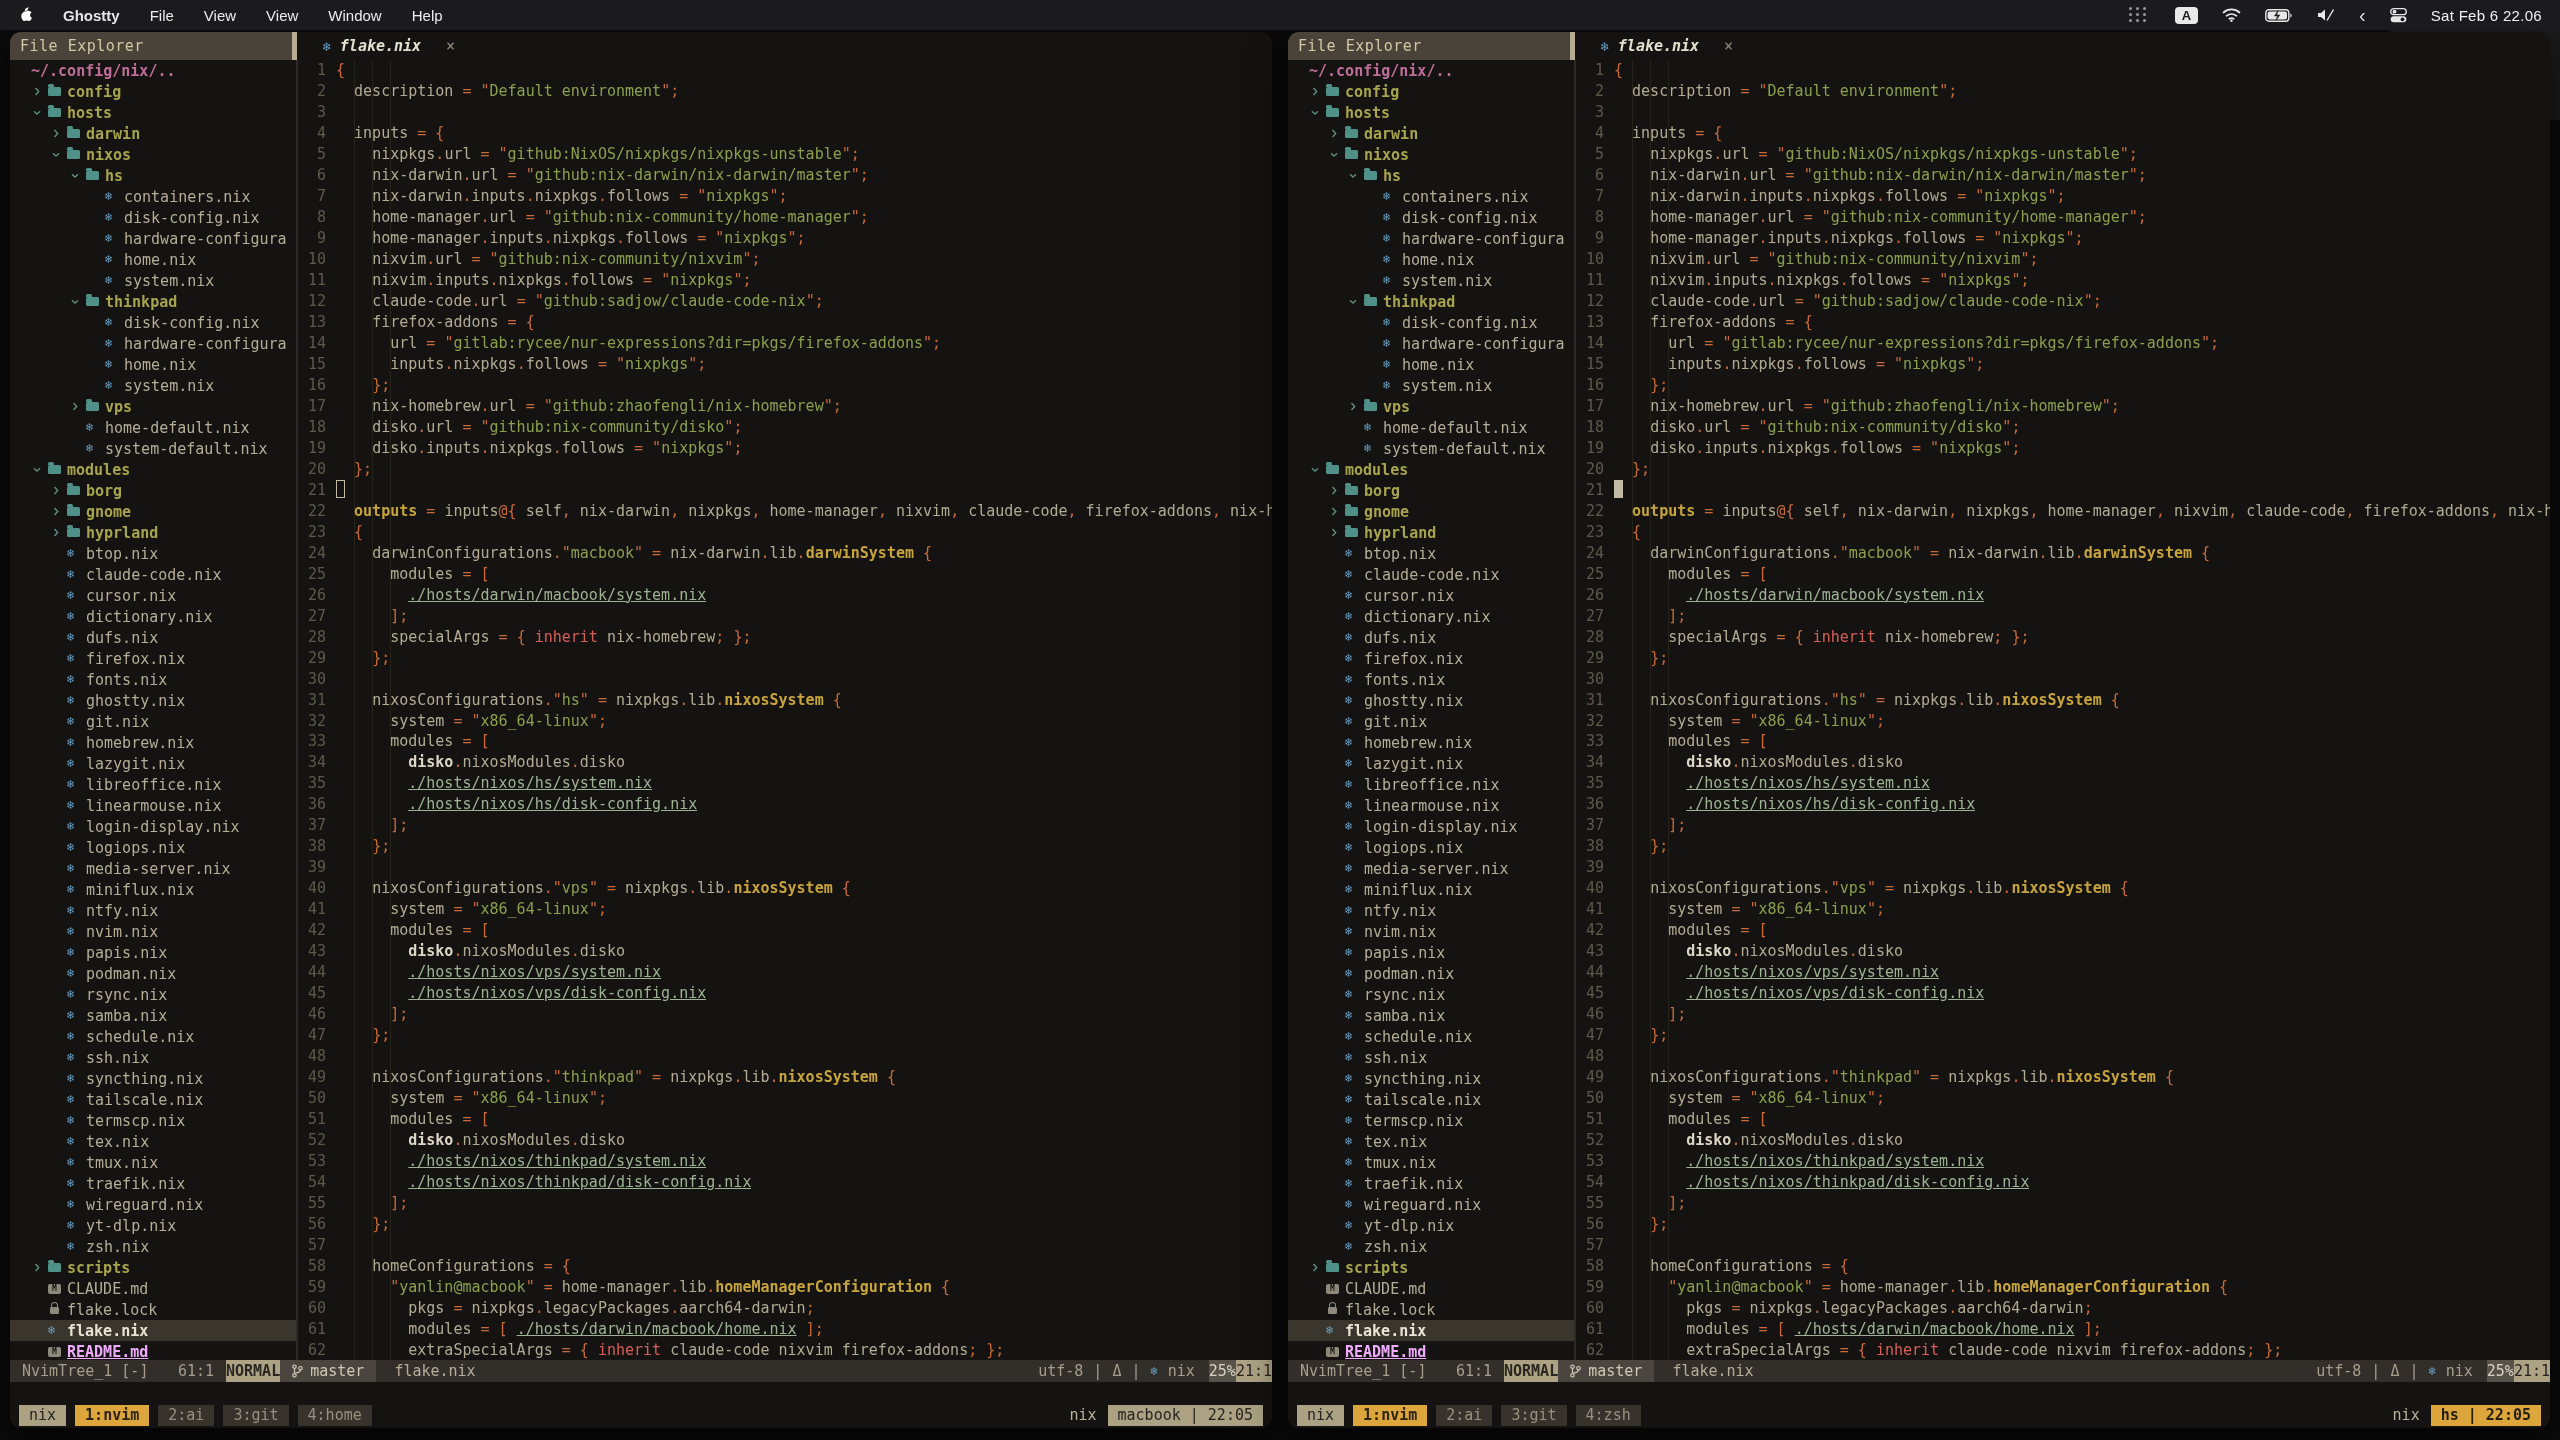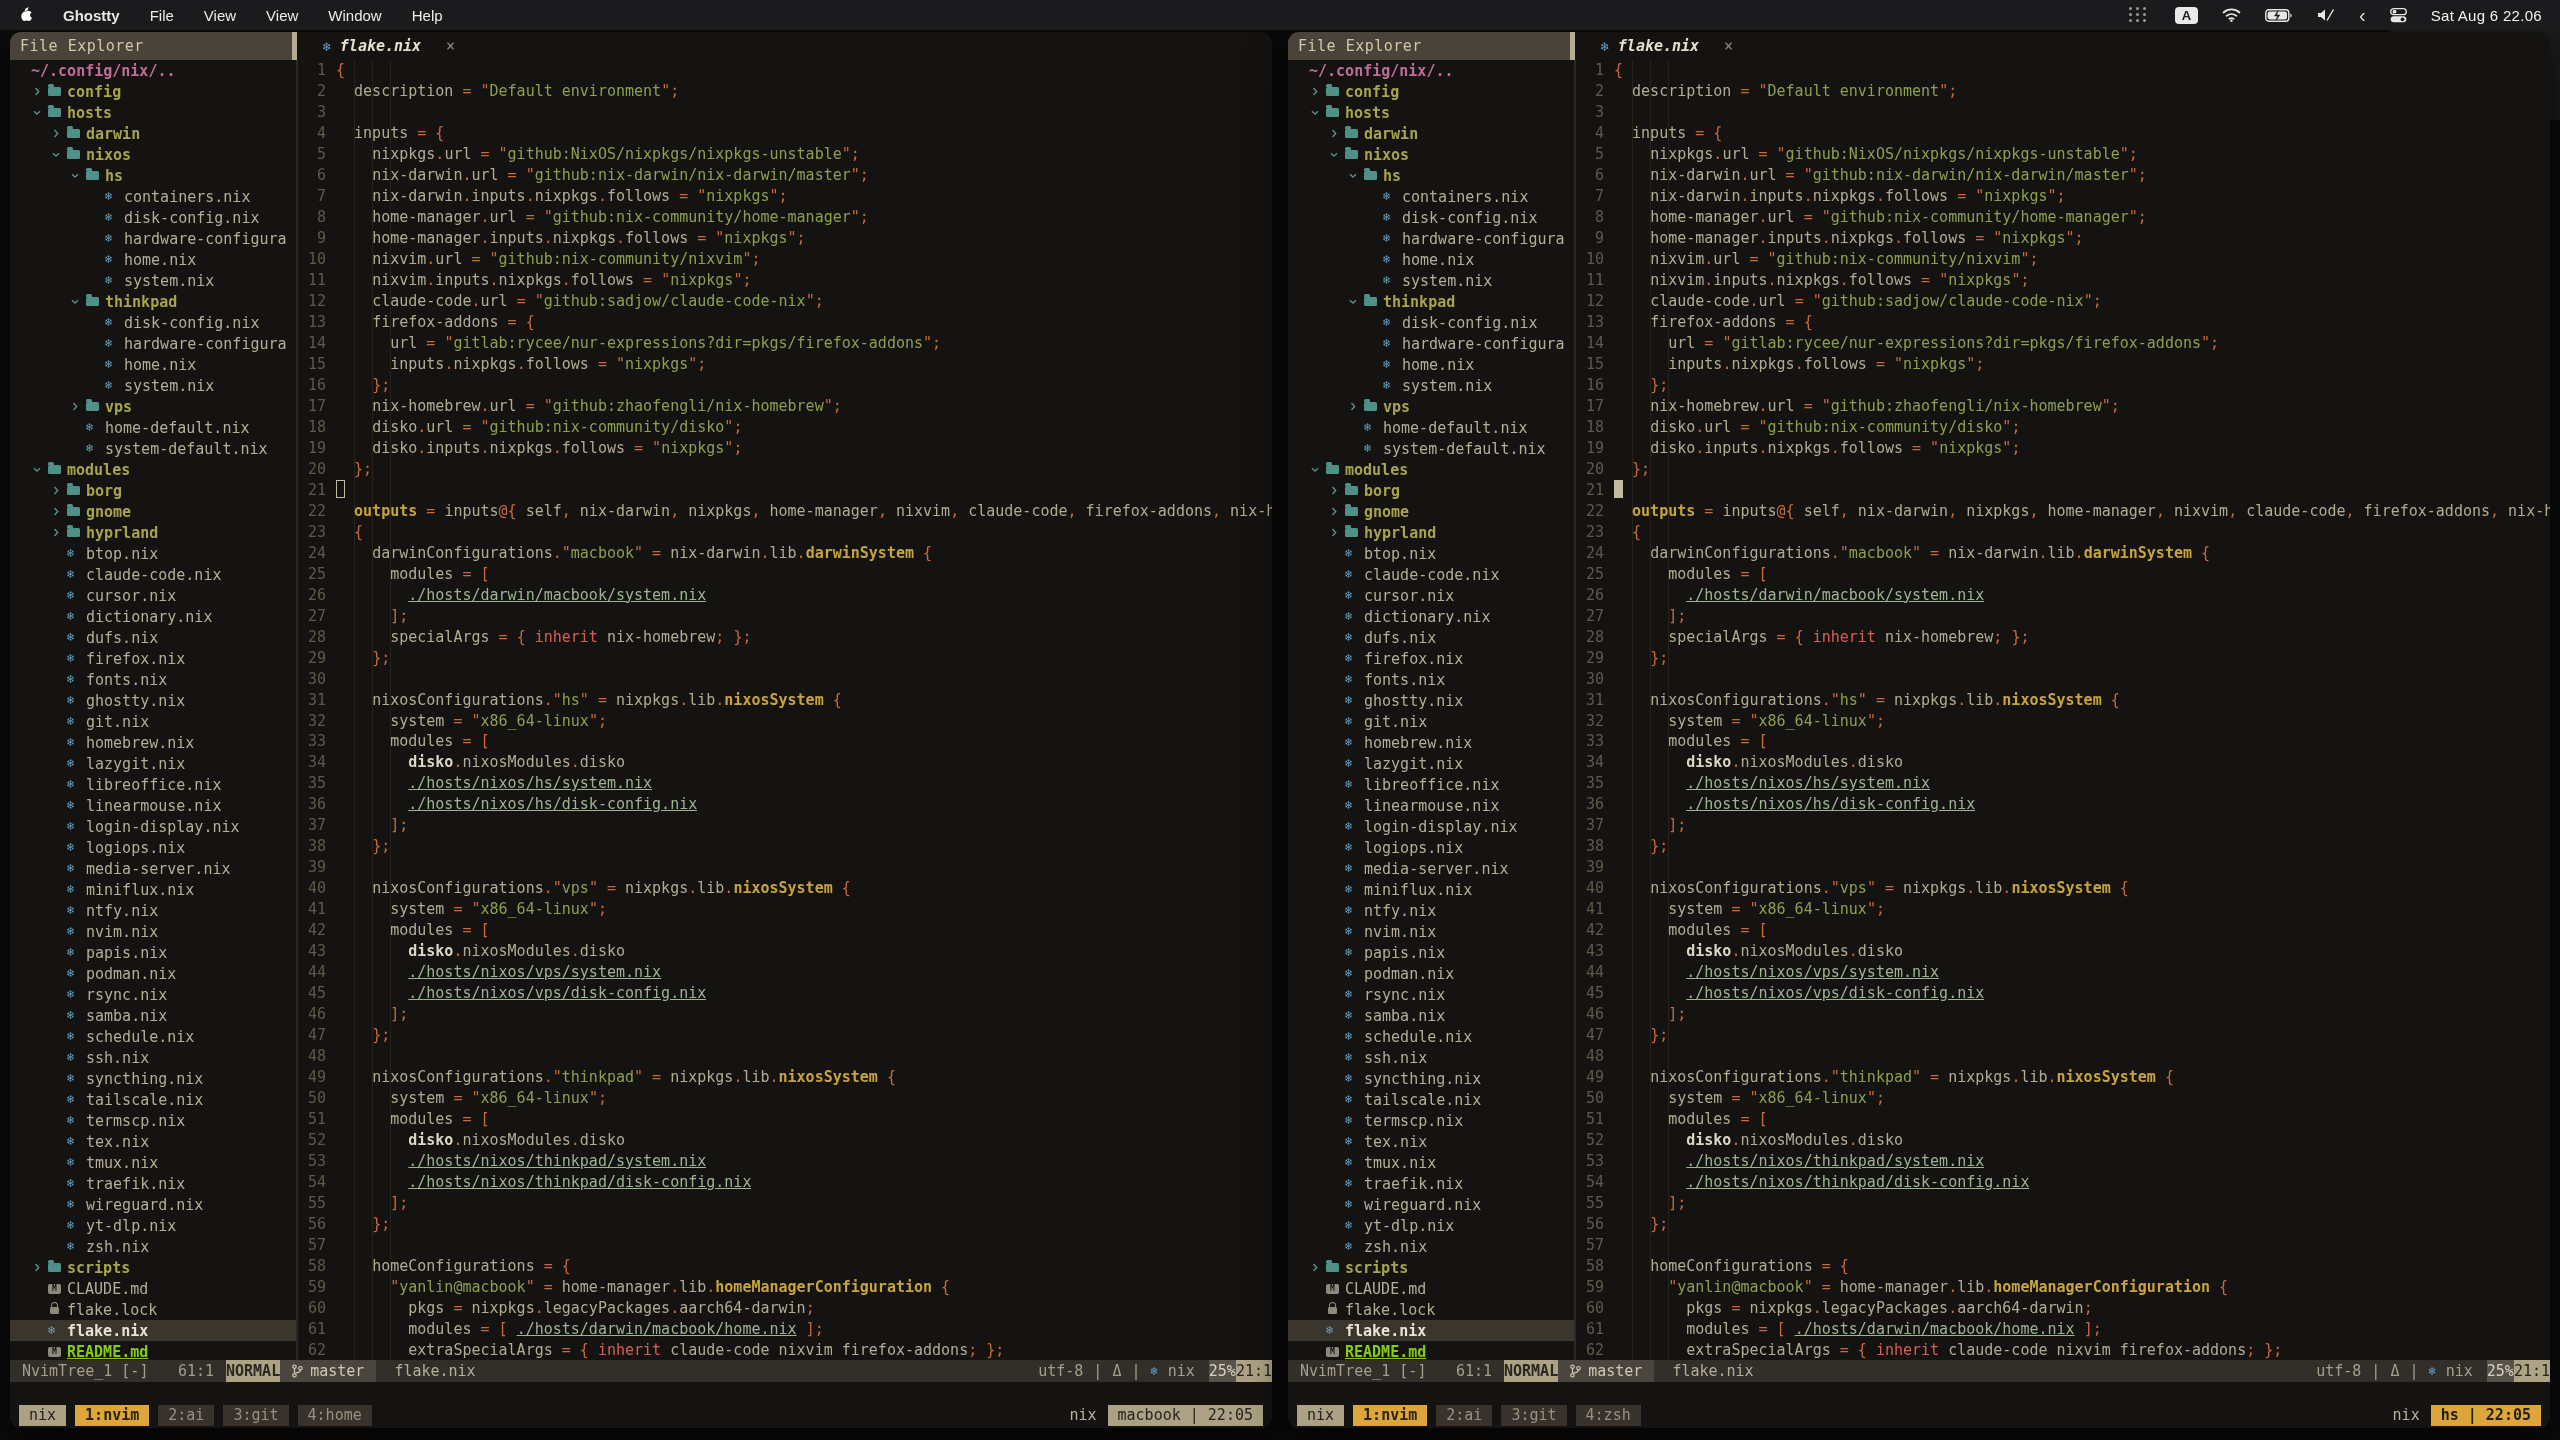--- a/index.html
+++ b/index.html
@@ -53,21 +53,21 @@
   .micon{width:13px;height:10px;background:#8f897c;border-radius:2px;color:#17150f;
     font:bold 8px/10px "DejaVu Sans Mono",monospace;text-align:center;margin-right:6px;flex:none}
   .licon{width:9px;height:7px;background:#8f897c;border-radius:1.5px;position:relative;
     margin:2px 8px 0 2px;flex:none}
   .licon::before{content:"";position:absolute;top:-5px;left:1px;width:5px;height:5px;
     border:1.5px solid #8f897c;border-bottom:none;border-radius:4px 4px 0 0}
   .tlabel{color:#b4ad97}
   .tlabel.dir{color:#a6a44e;font-weight:bold}
   .tlabel.rootpath{color:#bf6e99;font-weight:bold}
   .trow.active .tlabel{color:#e8e3d3;font-weight:bold}
-  .tlabel.gitmod{color:#84cc16;font-weight:bold;text-decoration:underline}
+  .tlabel.gitmod{color:#f0abfc;font-weight:bold;text-decoration:underline}
 
   .sep-v{width:2px;background:#2c2a25;flex:none}
   .code{flex:1;overflow:hidden;position:relative;
     background-image:linear-gradient(#262319,#262319),linear-gradient(#262319,#262319),linear-gradient(#262319,#262319);
     background-size:1px 100%,1px 100%,1px 100%;background-repeat:no-repeat;
     background-position:56px 0,74px 0,92px 0}
   .code-line{height:20.97px;display:flex;align-items:center;white-space:pre;padding-left:4px}
   .gutter{width:24px;text-align:right;color:#5f594c;margin-right:10px;flex:none}
   .ltext{white-space:pre;overflow:hidden}
   .tk-d{color:#b2ab94}.tk-p{color:#c96a3b}.tk-s{color:#8aa04f}.tk-q{color:#c96a3b}
@@ -159,21 +159,21 @@
     </span>
     <span class="chev">‹</span>
     <span>
       <svg width="17" height="15" viewBox="0 0 17 15">
         <rect x="0.7" y="0.7" width="15.6" height="6" rx="3" fill="none" stroke="#e6e6e6" stroke-width="1.3"></rect>
         <circle cx="4.5" cy="3.7" r="1.9" fill="#e6e6e6"></circle>
         <rect x="0.7" y="8.3" width="15.6" height="6" rx="3" fill="#e6e6e6"></rect>
         <circle cx="12.5" cy="11.3" r="1.9" fill="#1b1b1d"></circle>
       </svg>
     </span>
-    <span class="clock">Sat Aug 6 22.06</span>
+    <span class="clock">Sat Feb 6 22.06</span>
   </div>
 </div>
 
 <div class="window left">
     <div class="winbar">
       <div class="tree-title">File Explorer</div>
       <div class="winbar-sep"></div>
       <div class="tab">
         <span class="tab-icon">❄</span>
         <span class="tab-label">flake.nix</span>

